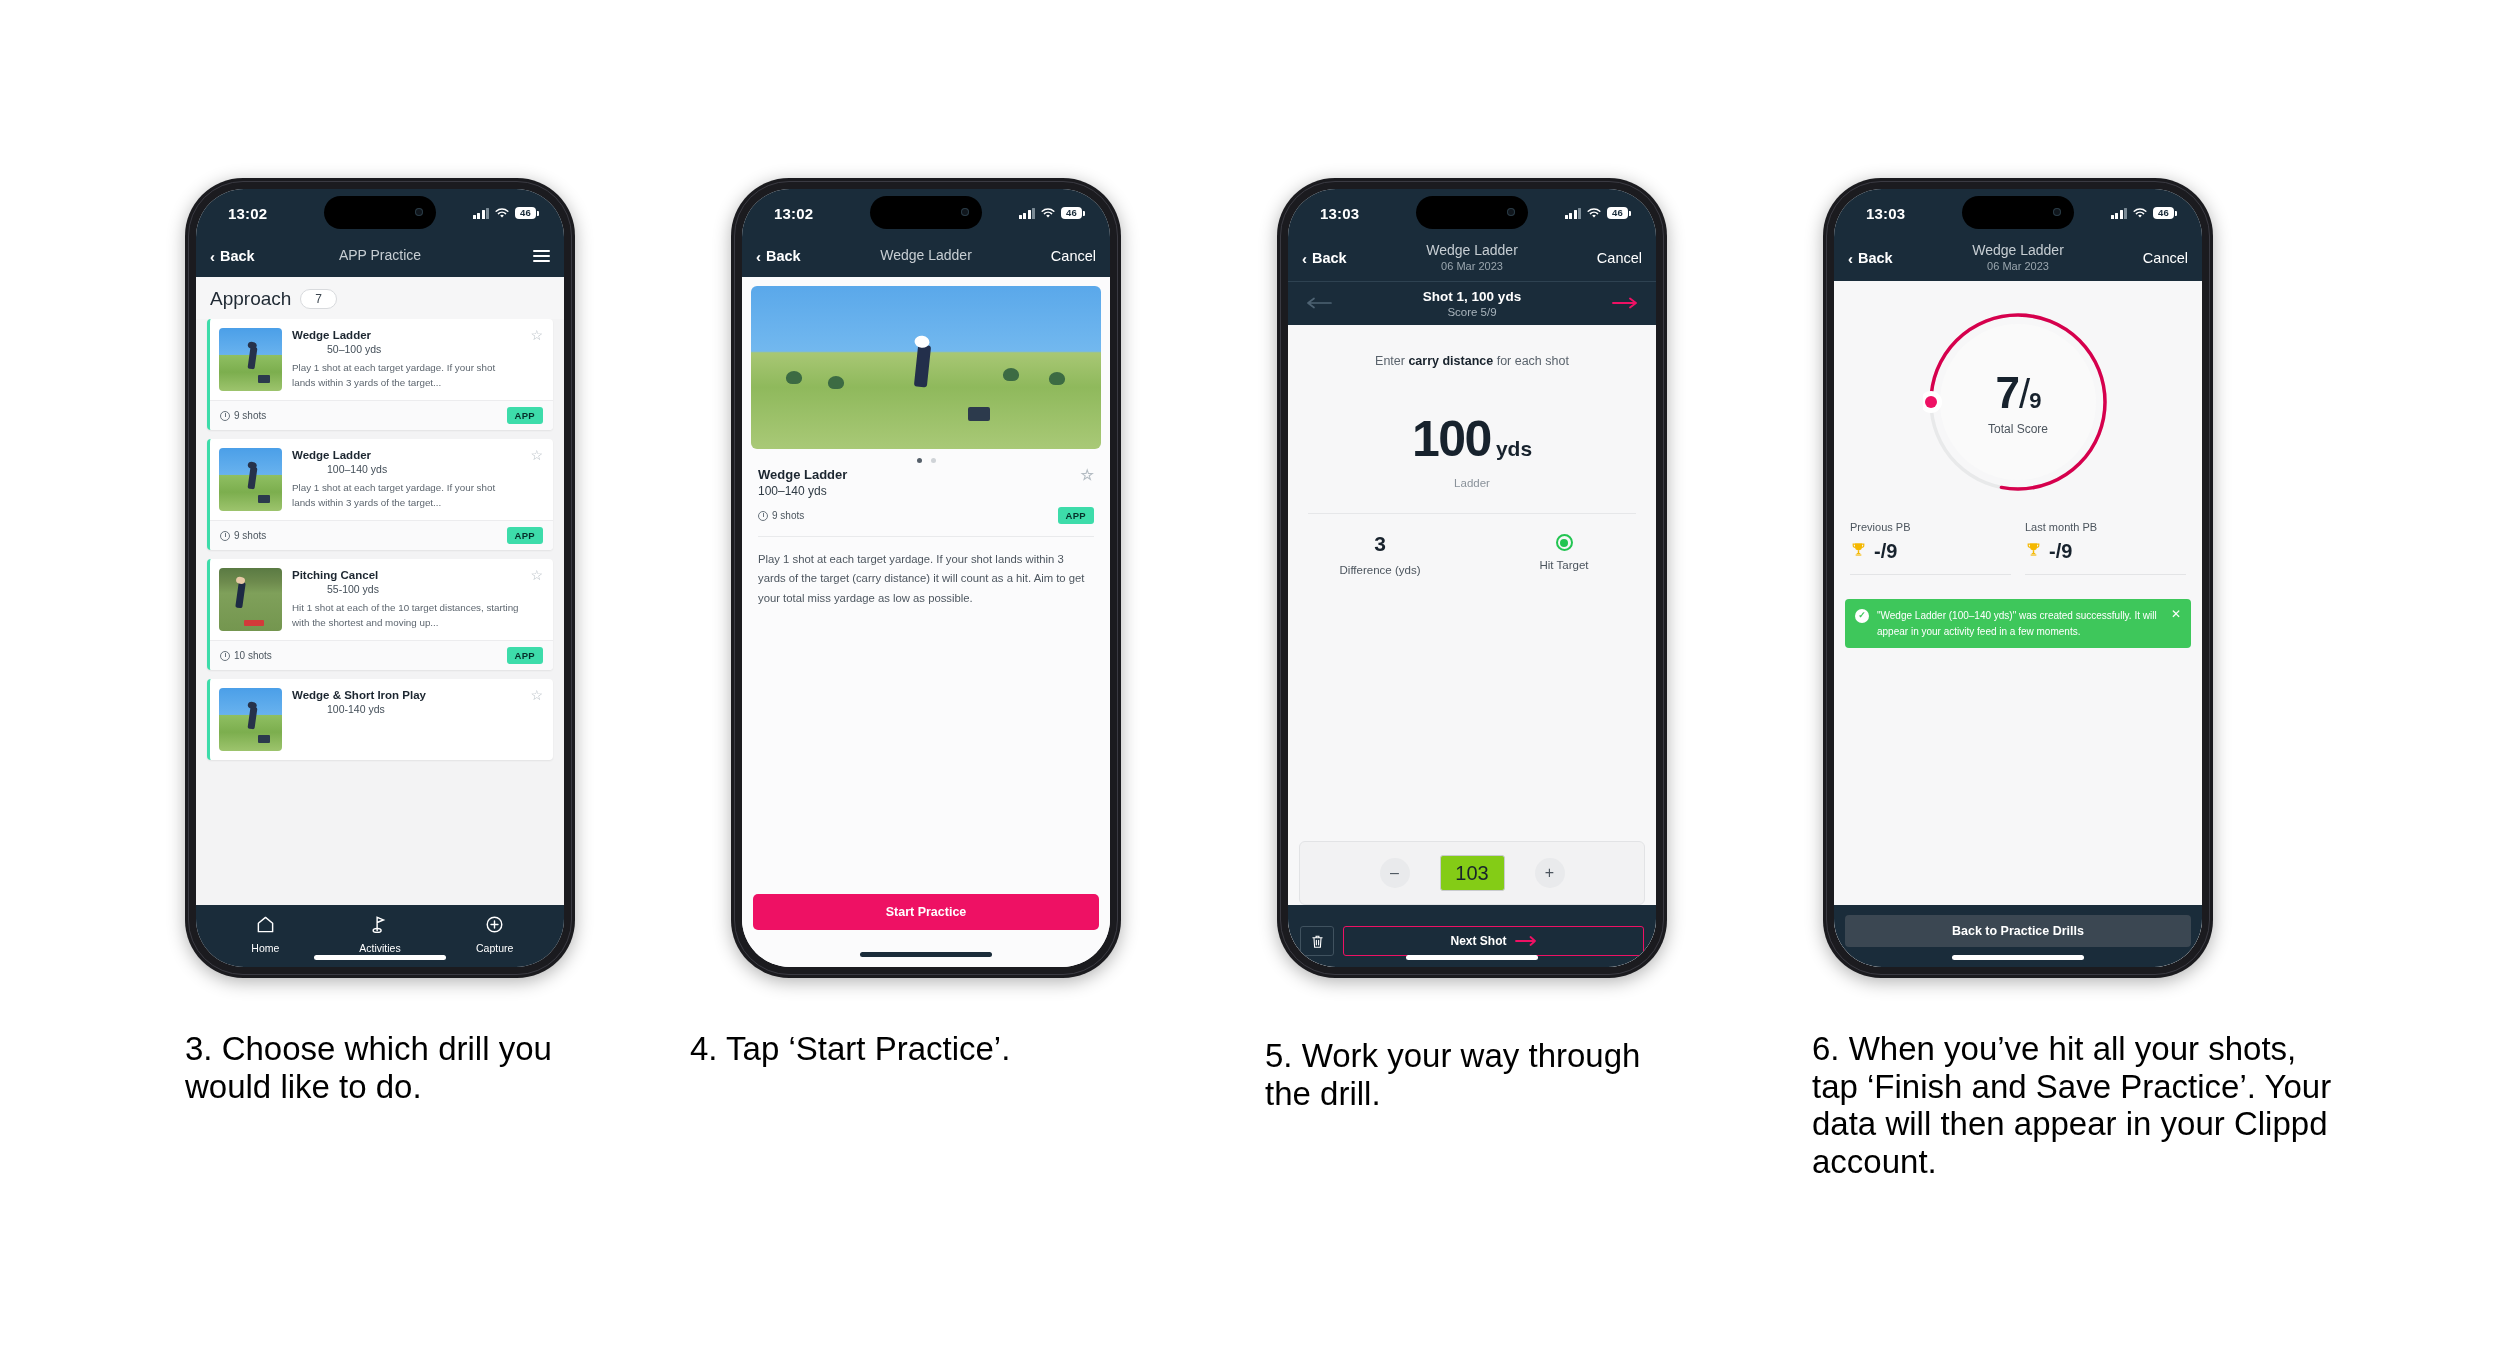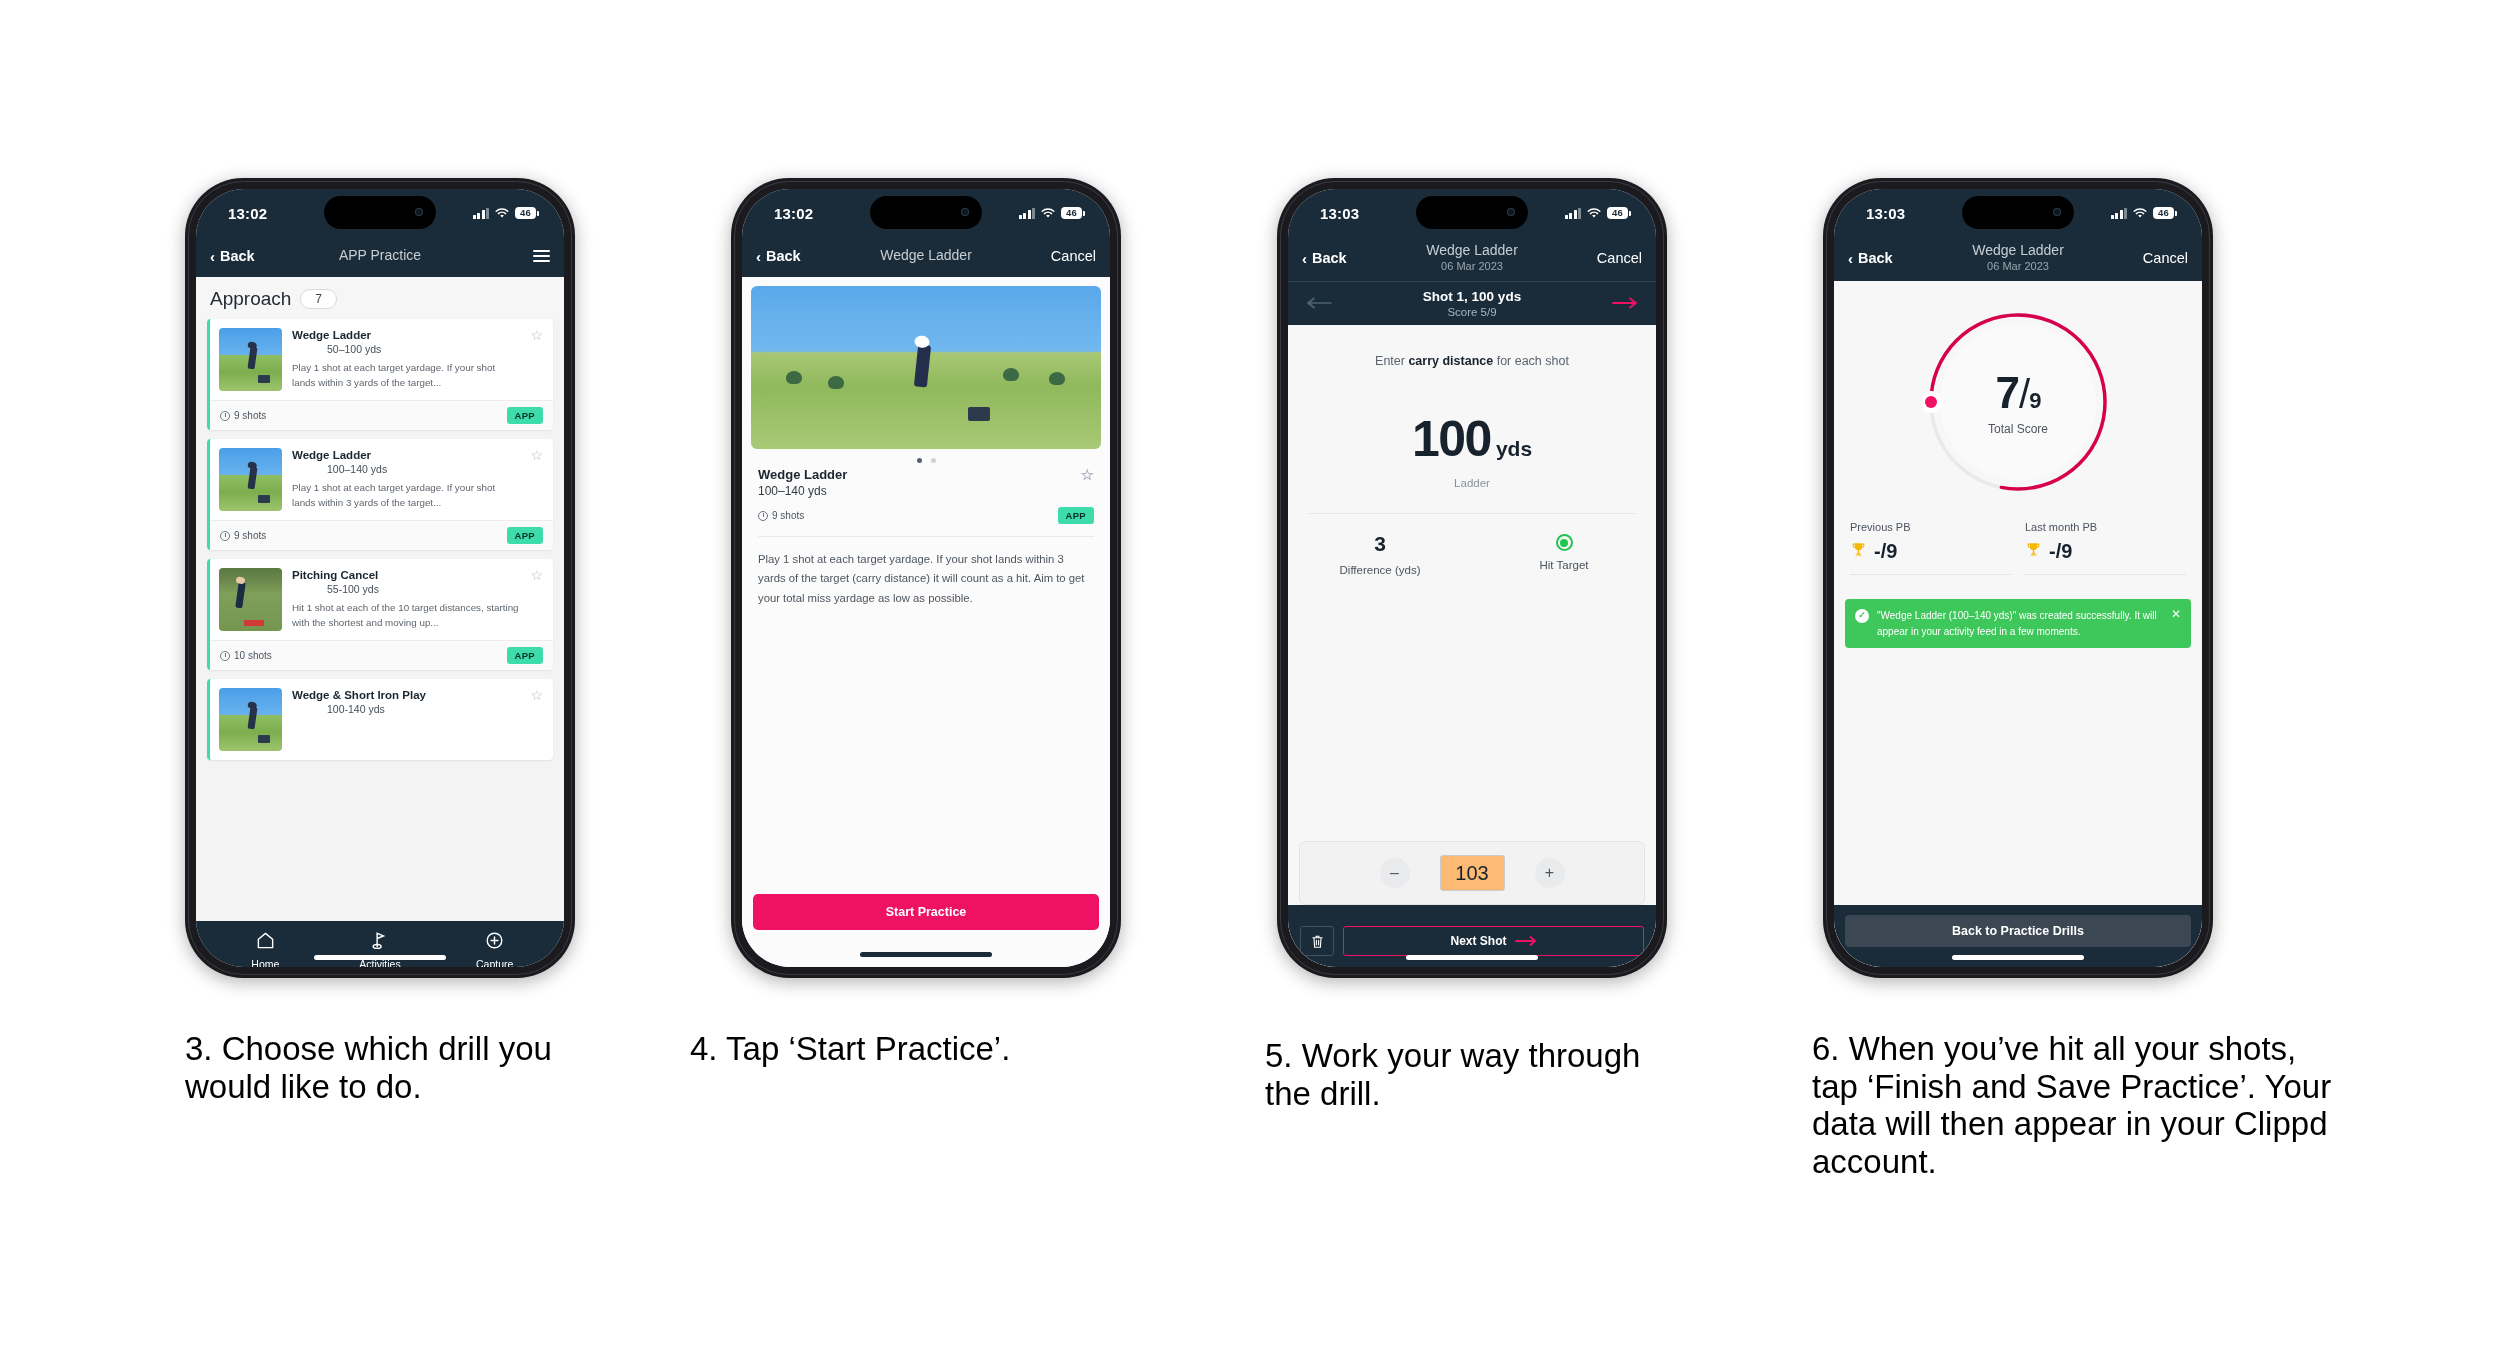--- a/index.html
+++ b/index.html
@@ -188,21 +188,21 @@
     font-size:9.5px; font-weight:700;
     border-radius:3px; padding:3px 8px;
     letter-spacing:.3px;
   }
 
   
   .tabbar {
     background:#1a2c3a; color:#fff;
     display:flex; align-items:flex-start; justify-content:space-around;
     padding: 10px 12px 0;
-    height: 46px;
+    height: 62px;
     flex:0 0 auto;
     position:relative;
   }
   .tab { display:flex;flex-direction:column;align-items:center;gap:4px;cursor:pointer;width:70px;}
   .tab .lab{font-size:10.5px;}
   .homebar{
     position:absolute; left:50%; transform:translateX(-50%); bottom:7px;
     width:132px;height:5px;background:#fff;border-radius:3px;
   }
 
@@ -272,21 +272,21 @@
     background:#f2f2f3; border:1px solid #e2e3e5; border-radius:6px;
     display:flex;align-items:center;justify-content:center;gap:30px;
     padding:13px 0;
   }
   .circ{
     width:30px;height:30px;border-radius:50%;background:#e9eaec;
     display:flex;align-items:center;justify-content:center;
     color:#4c555e;font-size:16px;cursor:pointer;
   }
   .numbox{
-    width:65px;height:36px;background:#fdba74;border:1px solid #c9cbce;border-radius:3px;
+    width:65px;height:36px;background:#84cc16;border:1px solid #c9cbce;border-radius:3px;
     display:flex;align-items:center;justify-content:center;
     font-size:20px;color:#18222c;
   }
   .p3foot{
     background:#1a2c3a; display:flex;align-items:center;gap:9px;
     padding:10px 12px 0; height:62px; flex:0 0 auto; position:relative;
   }
   .trash{
     width:34px;height:30px;border:1px solid #40525f;border-radius:3px;
     display:flex;align-items:center;justify-content:center;cursor:pointer;

